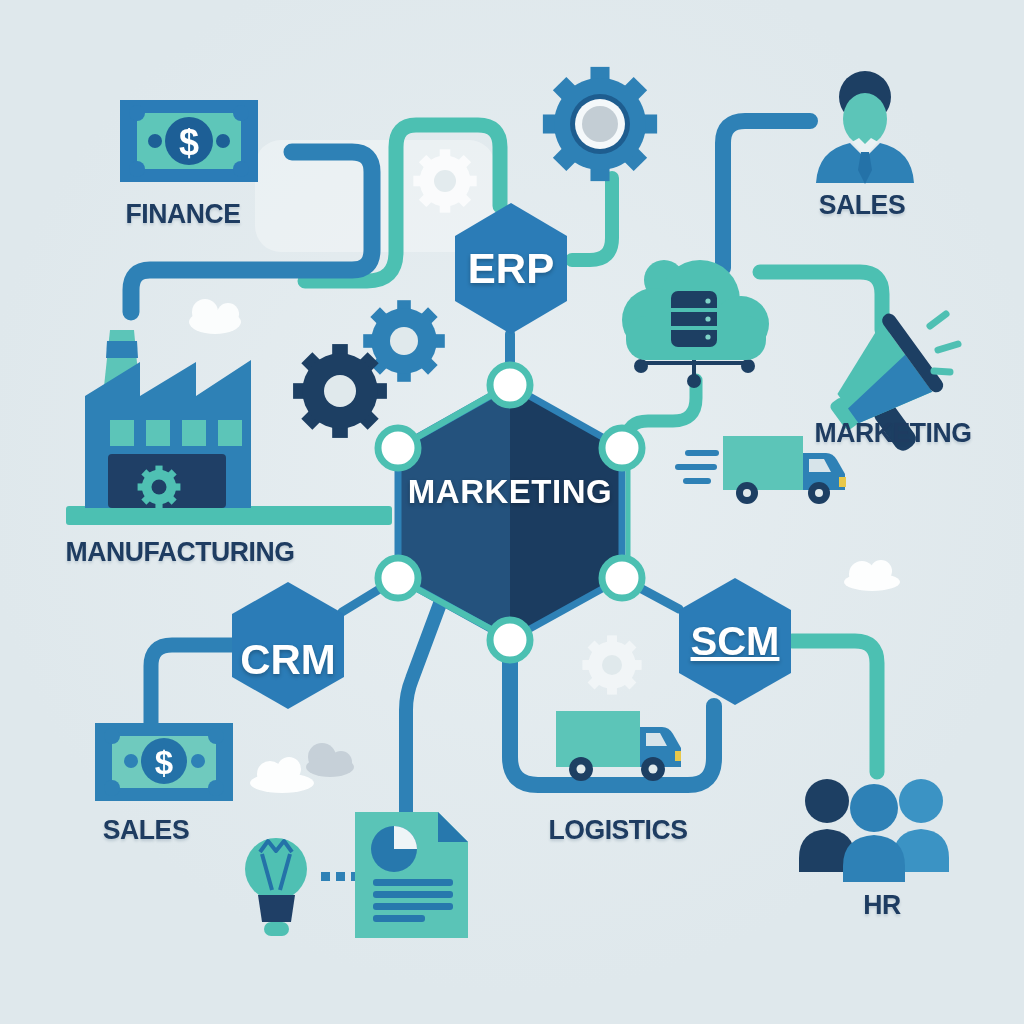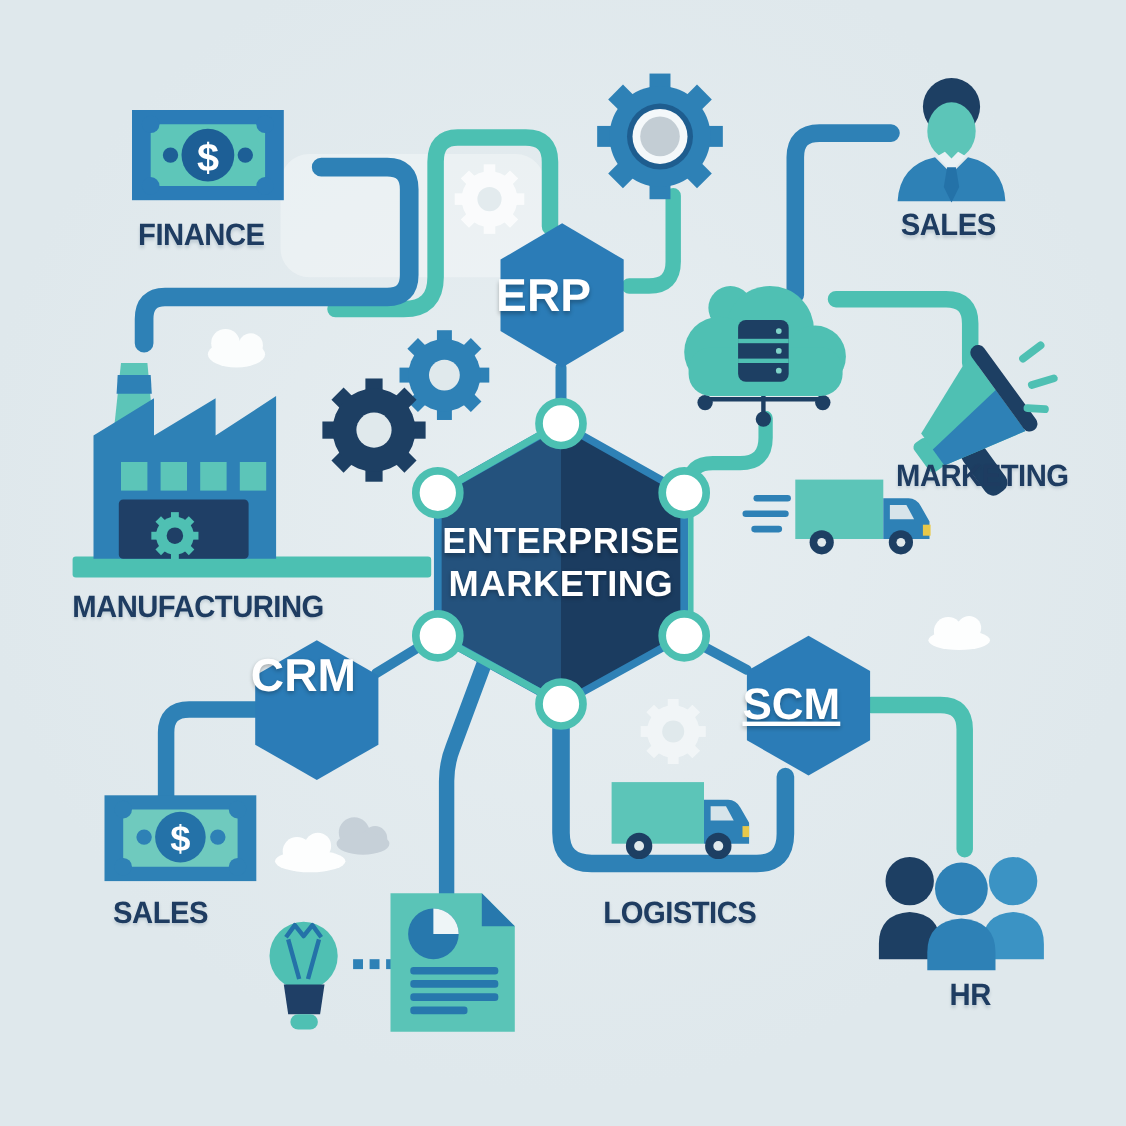--- a/index.html
+++ b/index.html
@@ -9,21 +9,21 @@
     font-family:"Liberation Sans", sans-serif;
   }
   #scene{position:absolute;left:0;top:0;}
   .lbl{
     position:absolute;text-align:center;font-weight:700;font-size:28px;
     color:#1e3c61;letter-spacing:-0.5px;
     text-shadow:0 2px 3px rgba(30,60,90,0.18);
     transform:scaleX(.95);
   }
   .mod-lbl{
-    position:absolute;text-align:left;font-weight:700;color:#ffffff;
+    position:absolute;text-align:center;font-weight:700;color:#ffffff;
     letter-spacing:0;text-shadow:0 2px 4px rgba(0,0,0,.28);
   }
   .mod-lbl.big{font-size:42px;}
   .center-lbl{
     position:absolute;left:400px;top:473px;width:220px;text-align:center;
     font-weight:700;font-size:33px;line-height:1.18;color:#ffffff;
     letter-spacing:.5px;text-shadow:0 2px 4px rgba(0,0,0,.3);
   }
   .dollar{
     position:absolute;text-align:center;font-weight:700;color:#ffffff;
@@ -296,23 +296,22 @@
 
 <div class="lbl" style="left:93px;top:198px;width:180px;">FINANCE</div>
 <div class="lbl" style="left:792px;top:189px;width:140px;">SALES</div>
 <div class="lbl" style="left:50px;top:536px;width:260px;">MANUFACTURING</div>
 <div class="lbl" style="left:803px;top:417px;width:180px;">MARKETING</div>
 <div class="lbl" style="left:76px;top:814px;width:140px;">SALES</div>
 <div class="lbl" style="left:538px;top:814px;width:160px;">LOGISTICS</div>
 <div class="lbl" style="left:832px;top:889px;width:100px;">HR</div>
 
 <div class="mod-lbl big" style="left:451px;top:245px;width:120px;">ERP</div>
-<div class="mod-lbl big" style="left:228px;top:590px;width:120px;">CRM</div>
+<div class="mod-lbl big" style="left:228px;top:636px;width:120px;">CRM</div>
 <div class="mod-lbl" style="left:675px;top:619px;width:120px;font-size:40px;text-decoration:underline;">SCM</div>
 
 <div class="center-lbl">
-  <div>ENTERPRISE</div>
   <div>MARKETING</div>
 </div>
 
 <div class="dollar" style="left:169px;top:122px;width:40px;font-size:36px;">$</div>
 <div class="dollar" style="left:144px;top:744px;width:40px;font-size:33px;">$</div>
 </div>
 
 </body></html>

